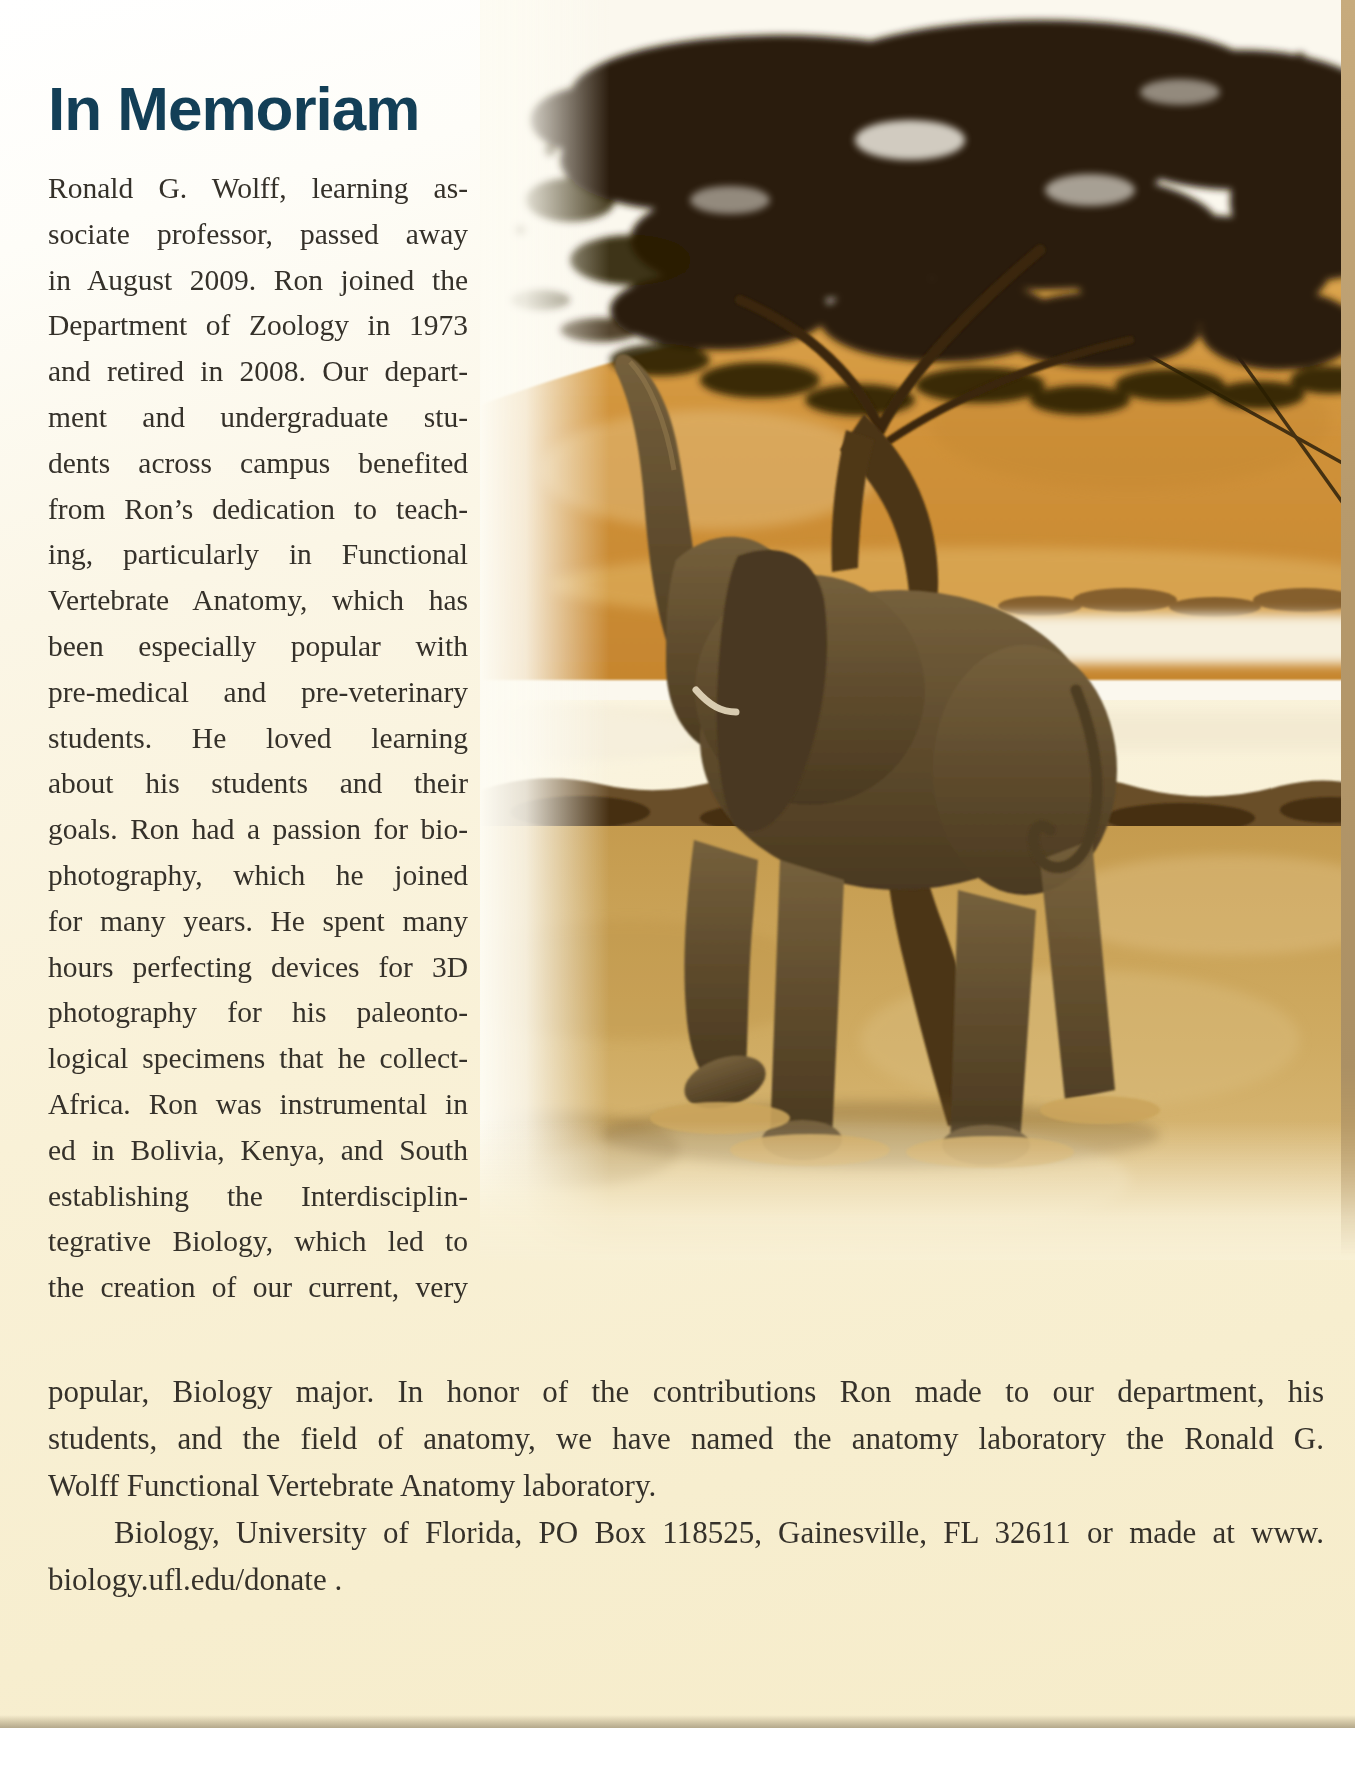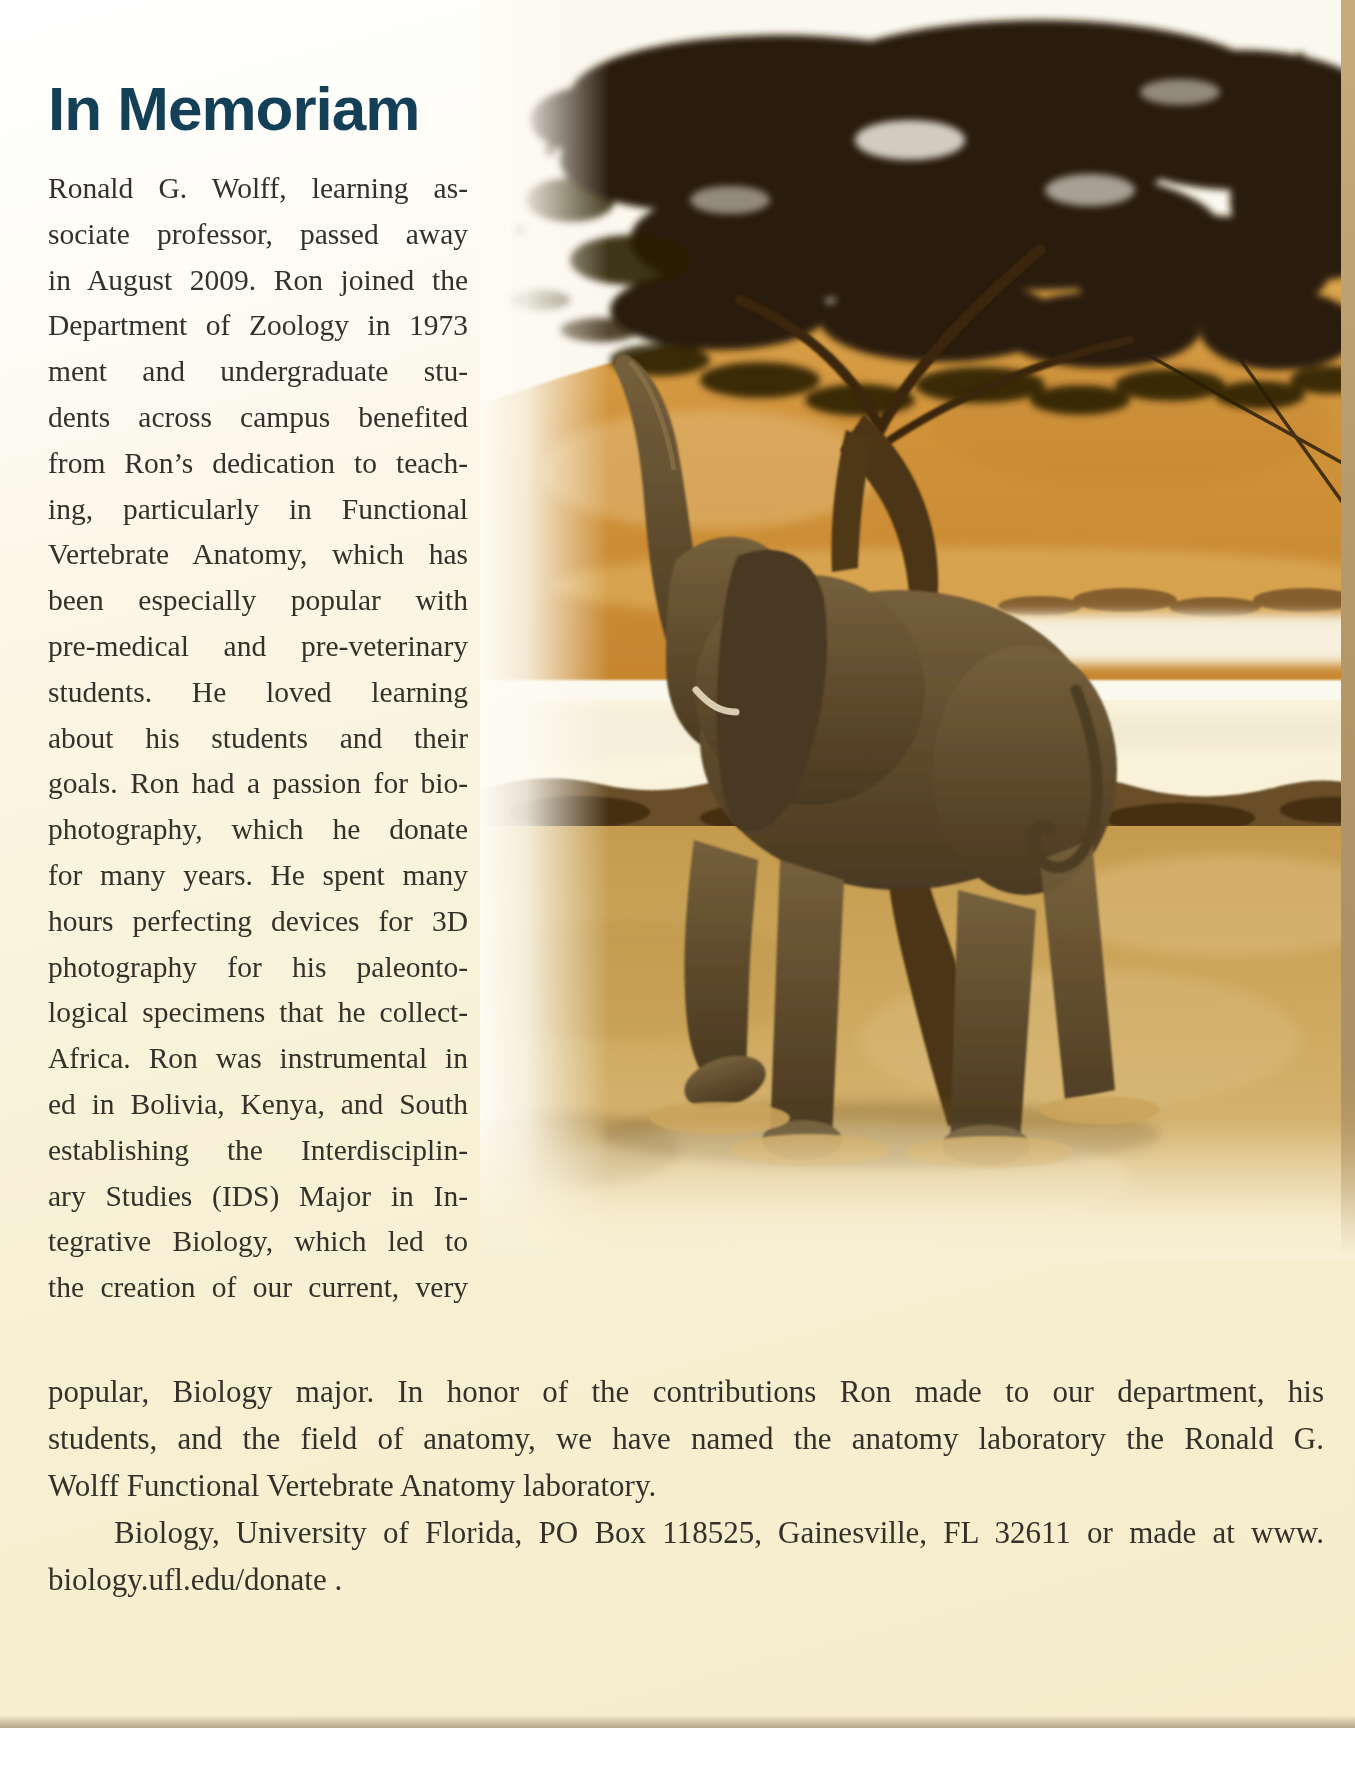--- a/index.html
+++ b/index.html
@@ -186,39 +186,39 @@
   <div class="scan-strip-right"></div>
   <div class="scan-strip-bottom"></div>
 
   <h1 class="heading">In Memoriam</h1>
 
   <div class="column">
       <div class="line">Ronald G. Wolff, learning as-</div>
       <div class="line">sociate professor, passed away</div>
       <div class="line">in August 2009. Ron joined the</div>
       <div class="line">Department of Zoology in 1973</div>
+      <div class="line">and retired in 2008. Our depart-</div>
       <div class="line">ment and undergraduate stu-</div>
       <div class="line">dents across campus benefited</div>
       <div class="line">from Ron’s dedication to teach-</div>
       <div class="line">ing, particularly in Functional</div>
       <div class="line">Vertebrate Anatomy, which has</div>
       <div class="line">been especially popular with</div>
       <div class="line">pre-medical and pre-veterinary</div>
       <div class="line">students. He loved learning</div>
       <div class="line">about his students and their</div>
       <div class="line">goals. Ron had a passion for bio-</div>
-      <div class="line">photography, which he donate</div>
+      <div class="line">photography, which he joined</div>
       <div class="line">for many years. He spent many</div>
       <div class="line">hours perfecting devices for 3D</div>
       <div class="line">photography for his paleonto-</div>
       <div class="line">logical specimens that he collect-</div>
       <div class="line">Africa. Ron was instrumental in</div>
       <div class="line">ed in Bolivia, Kenya, and South</div>
       <div class="line">establishing the Interdisciplin-</div>
-      <div class="line">ary Studies (IDS) Major in In-</div>
       <div class="line">tegrative Biology, which led to</div>
       <div class="line">the creation of our current, very</div>
     </div>
 
   <div class="bottomtext">
     <div class="para">
         <div class="line">popular, Biology major. In honor of the contributions Ron made to our department, his</div>
         <div class="line">students, and the field of anatomy, we have named the anatomy laboratory the Ronald G.</div>
         <div class="line last">Wolff Functional Vertebrate Anatomy laboratory.</div>
       </div>

